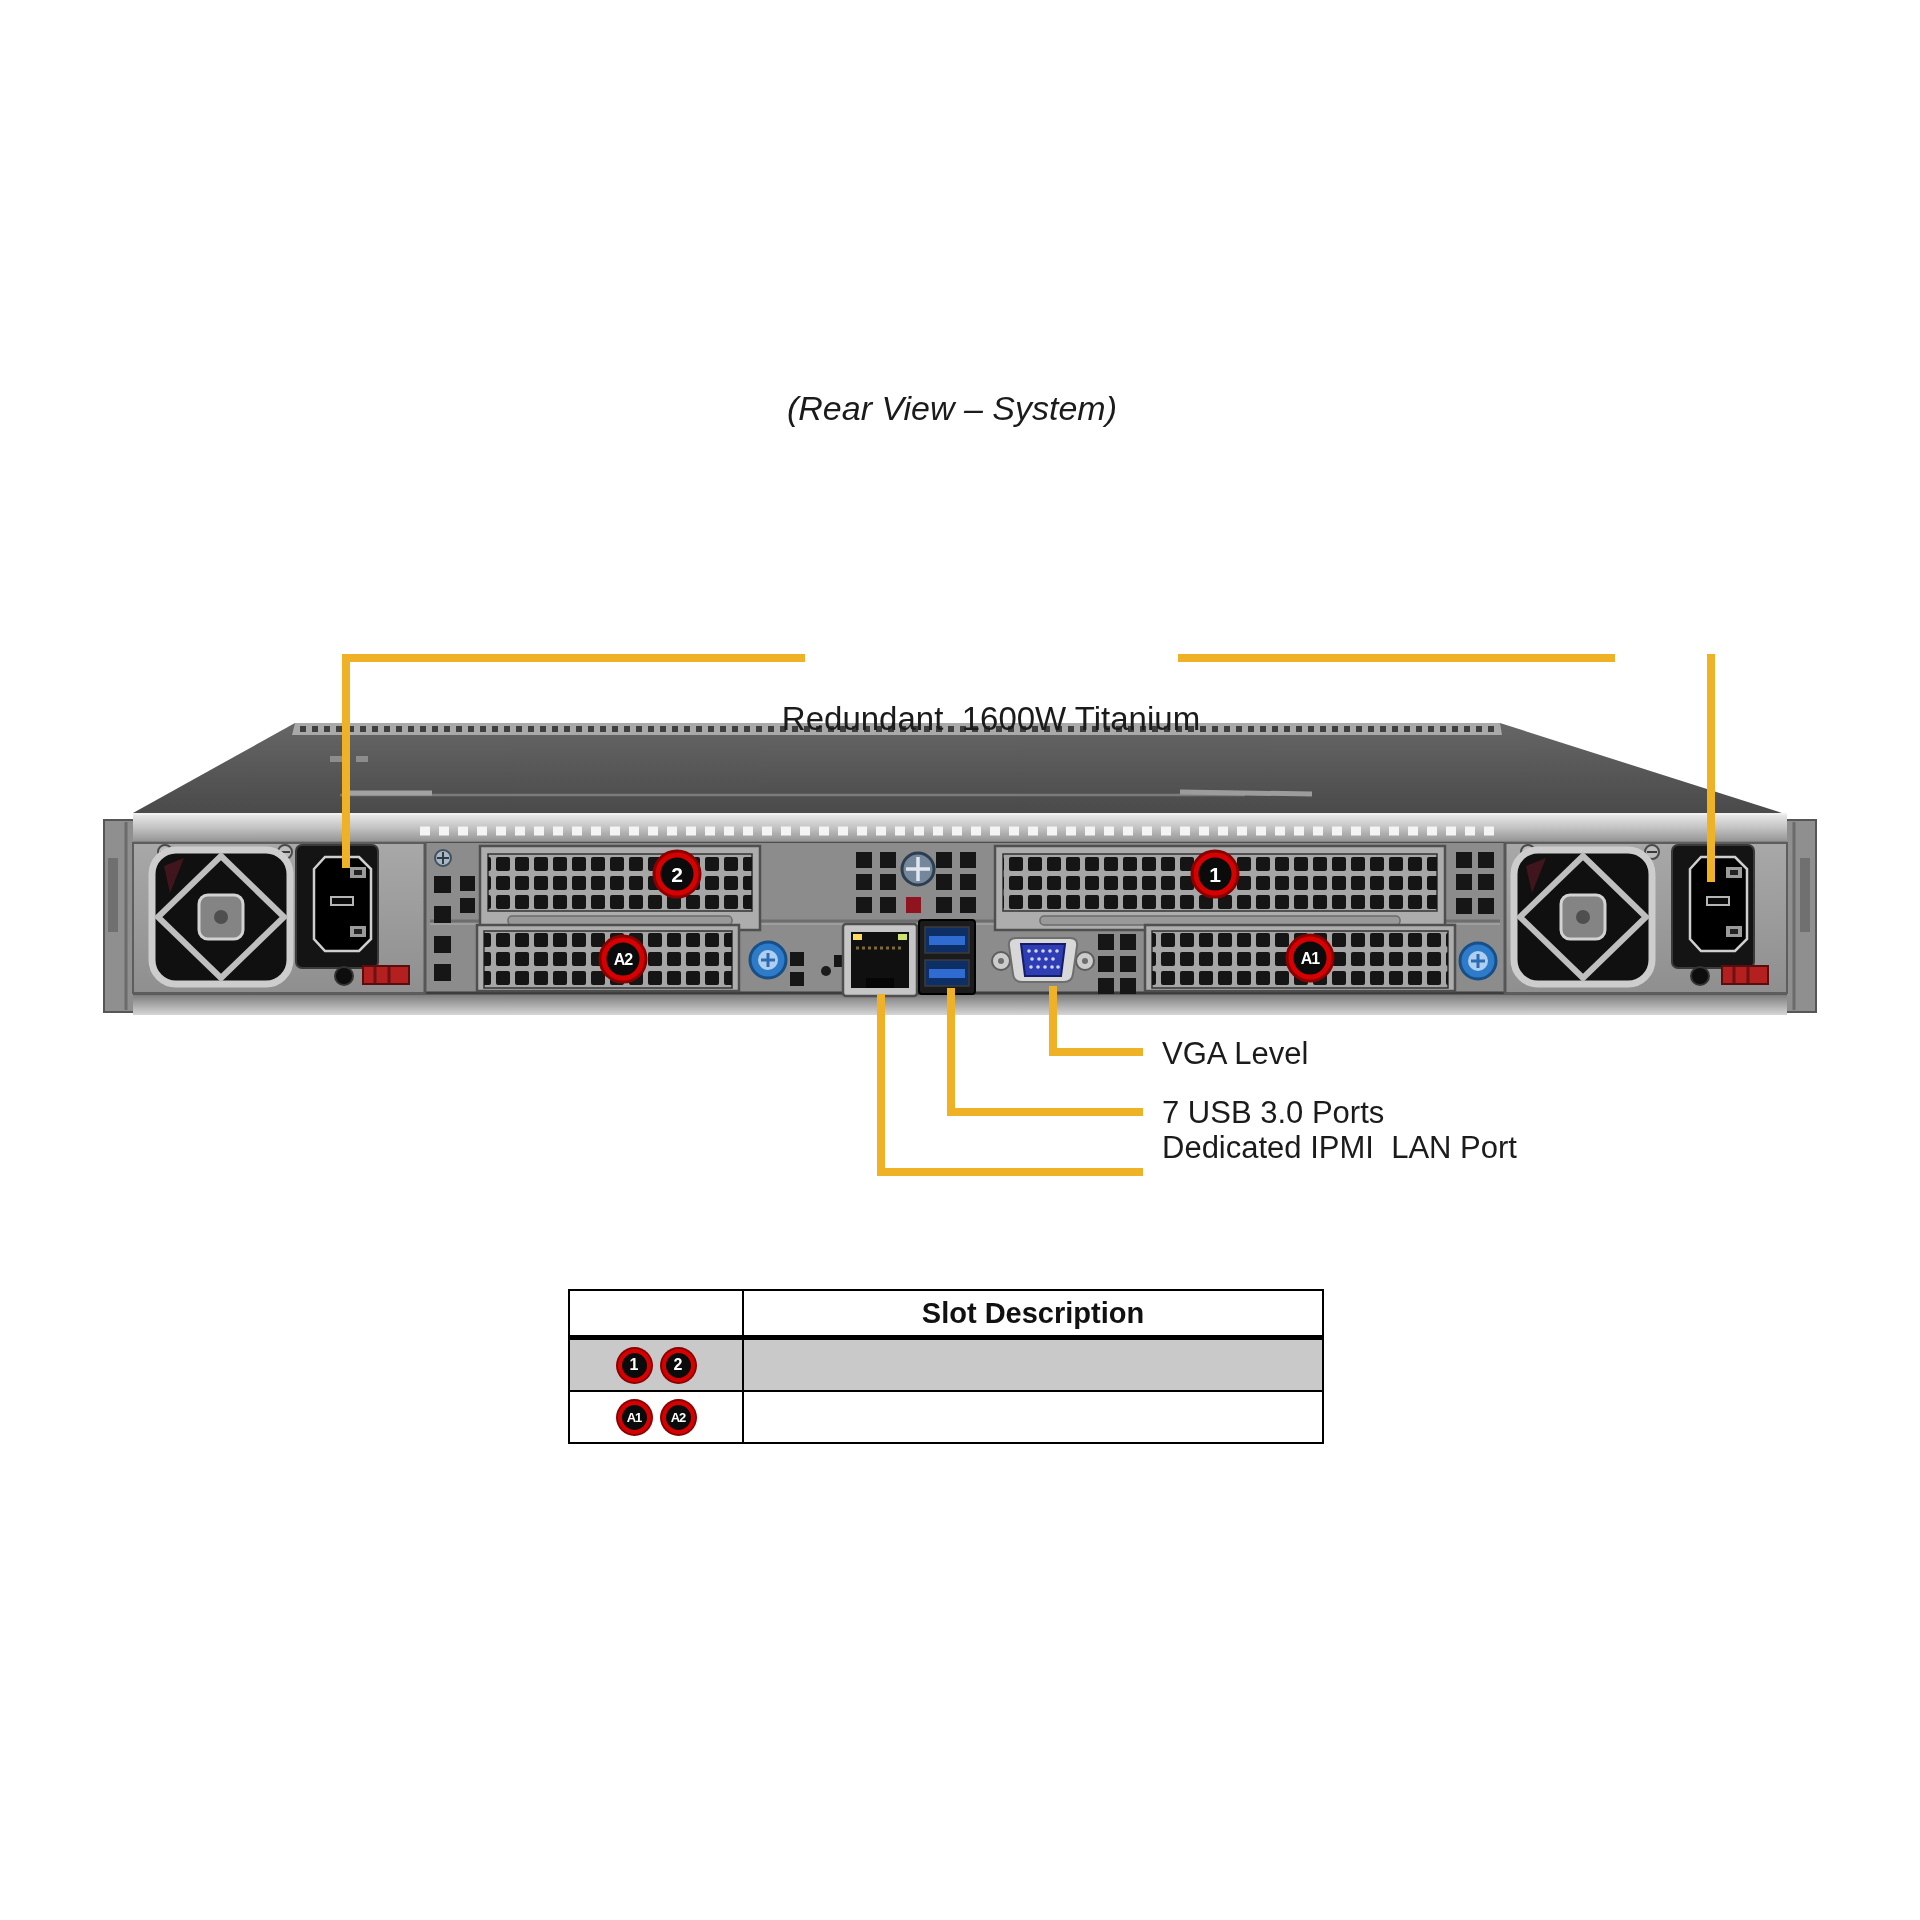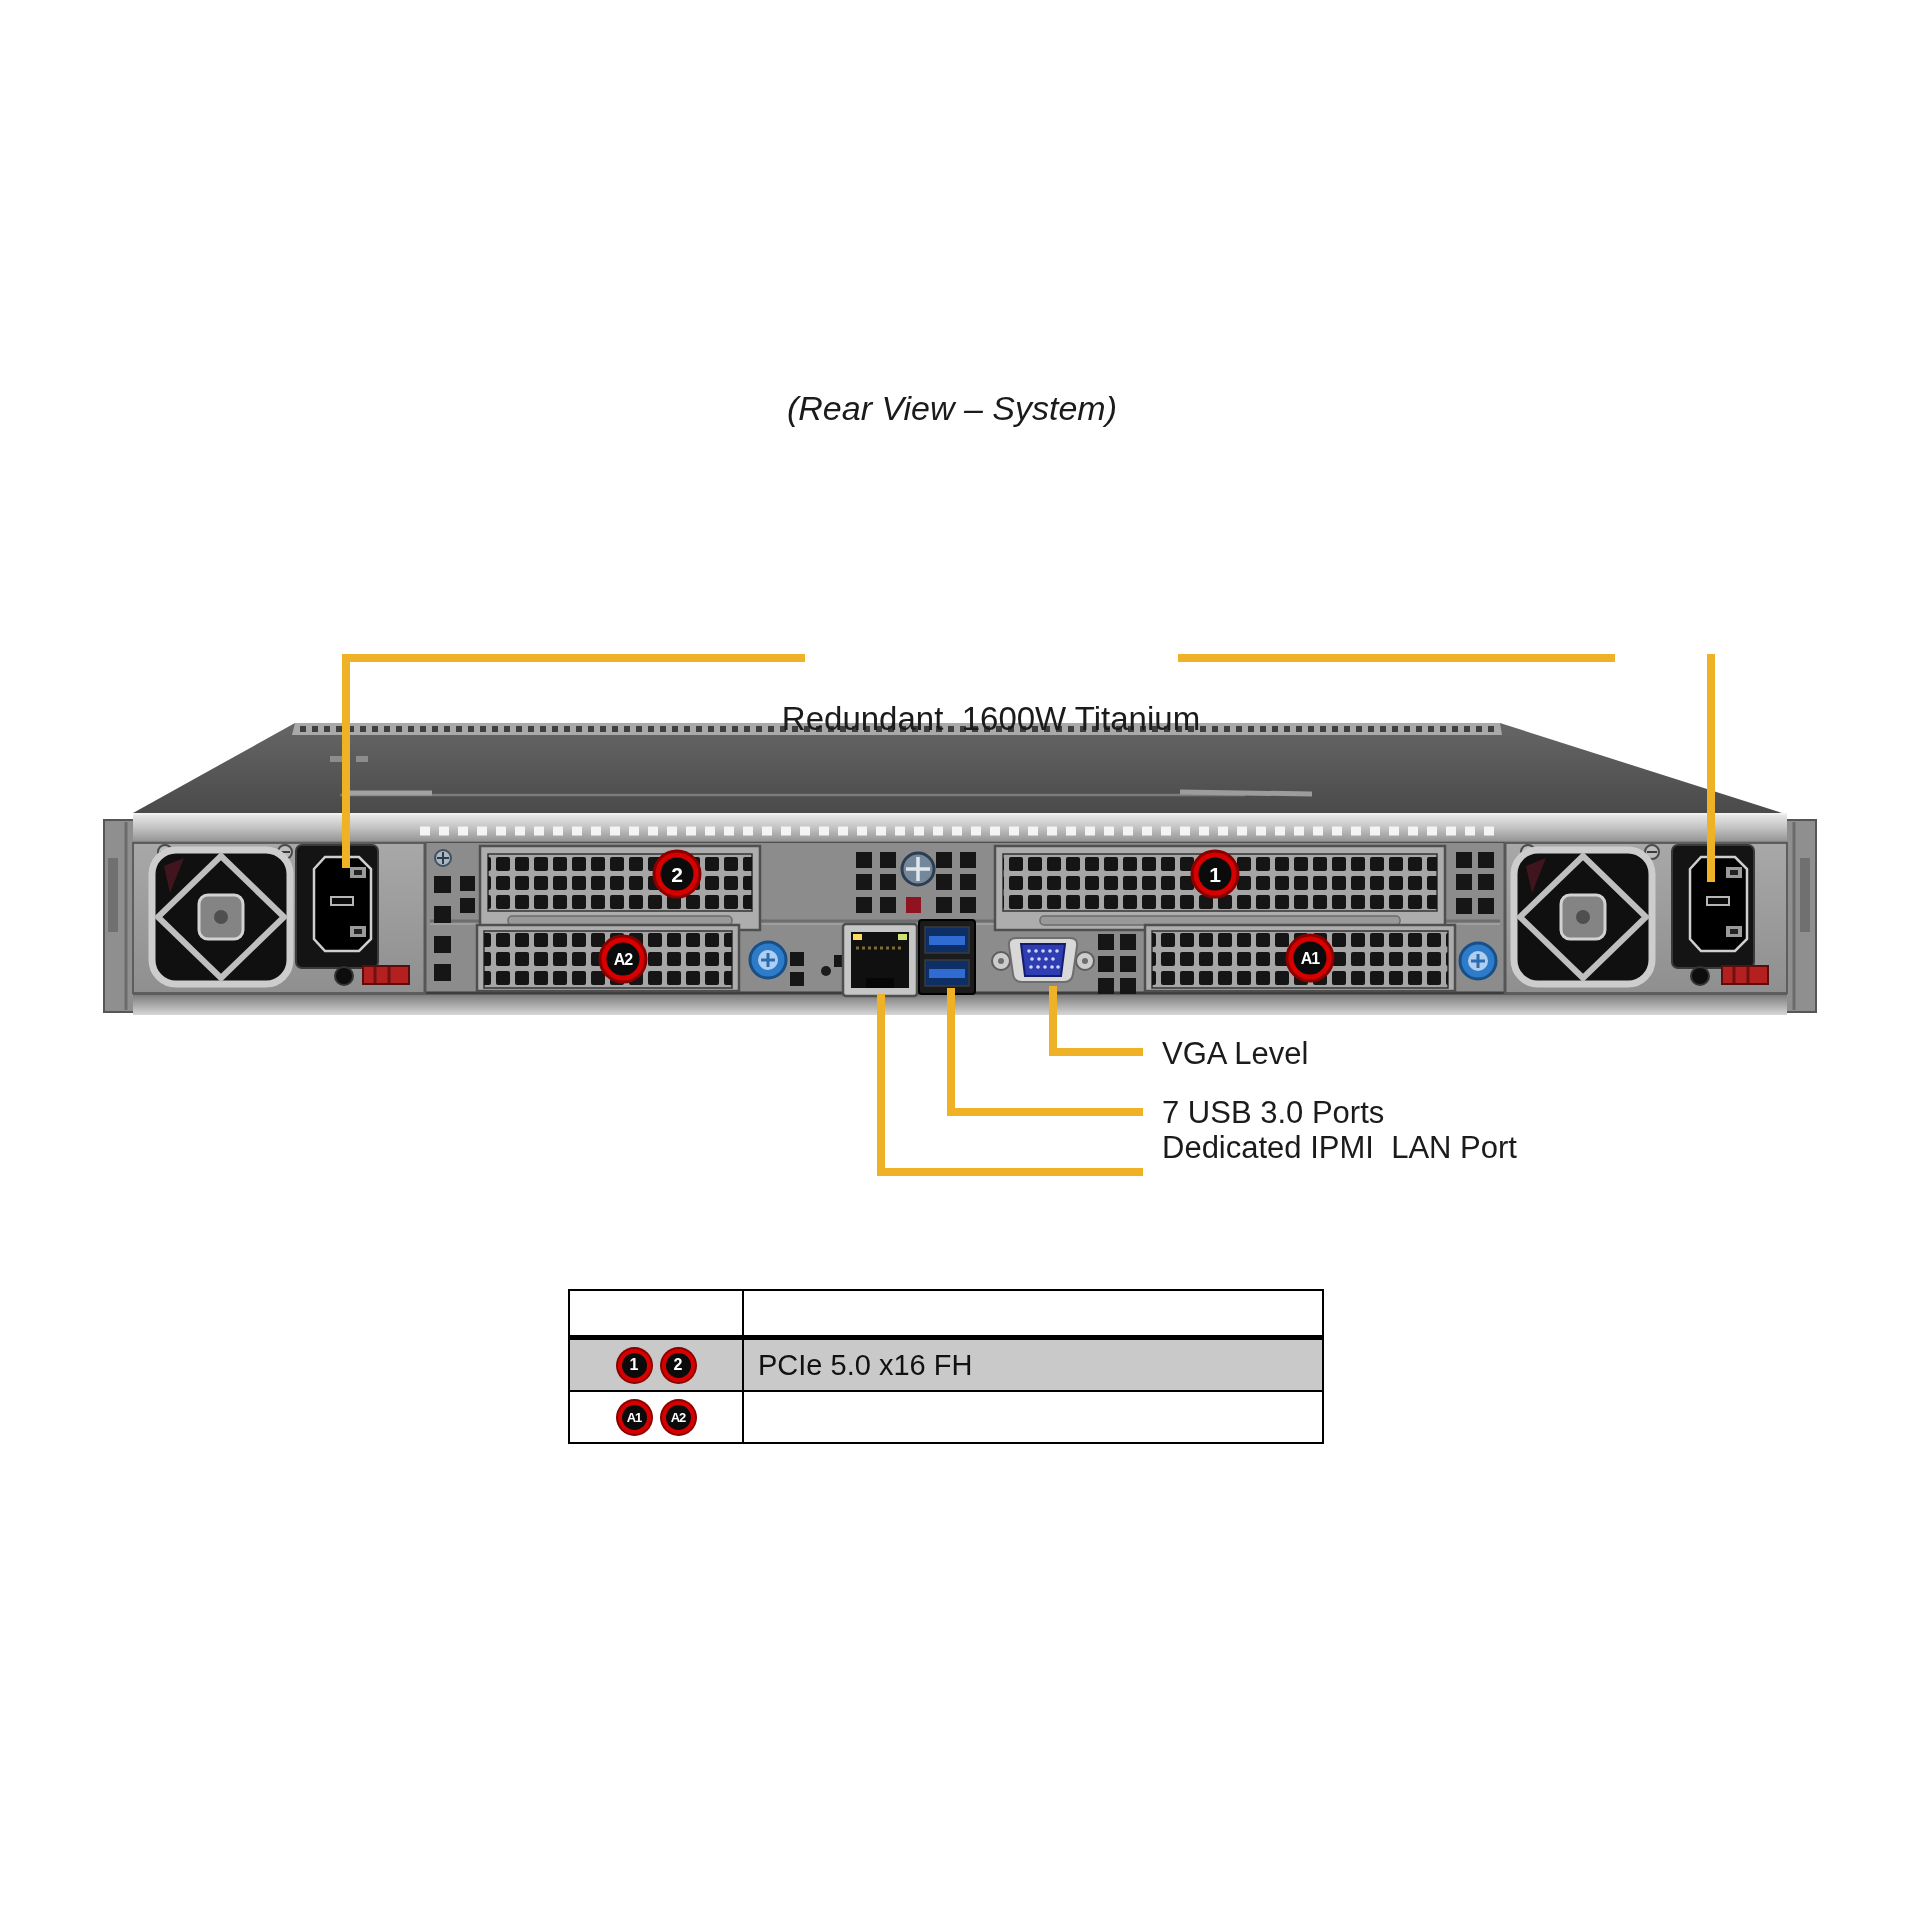--- a/index.html
+++ b/index.html
@@ -329,27 +329,27 @@
   <div class="port-label" style="left:1162px;top:1148px">Dedicated IPMI  LAN Port</div>
 
   <div class="badge" style="left:677px;top:874px">2</div>
   <div class="badge" style="left:1215px;top:874px">1</div>
   <div class="badge small" style="left:623px;top:959px">A2</div>
   <div class="badge small" style="left:1310px;top:958px">A1</div>
 
   <div class="slot-table">
     <div class="t-header">
       <div class="c1"></div>
+      <div class="c2">Slot Description</div>
     </div>
     <div class="t-row gray">
       <div class="c1">
         <div class="tbadge">1</div>
         <div class="tbadge">2</div>
       </div>
-      <div class="c2">PCIe 5.0 x16 FH</div>
     </div>
     <div class="t-row divided">
       <div class="c1">
         <div class="tbadge small">A1</div>
         <div class="tbadge small">A2</div>
       </div>
     </div>
   </div>
 
 </div>

